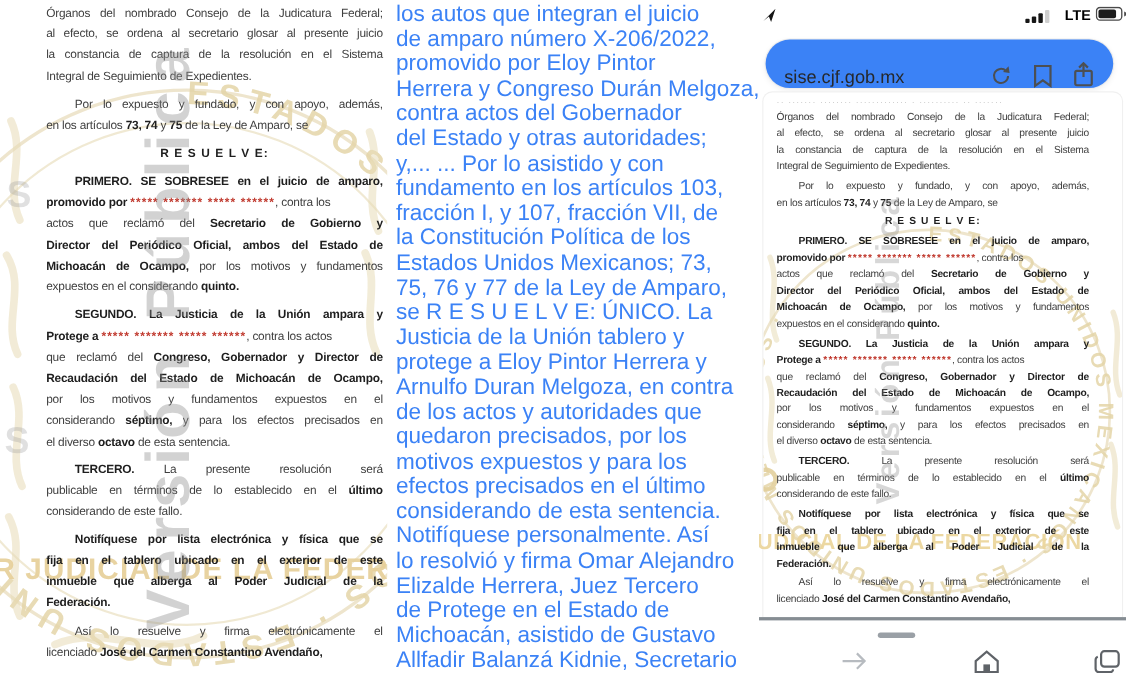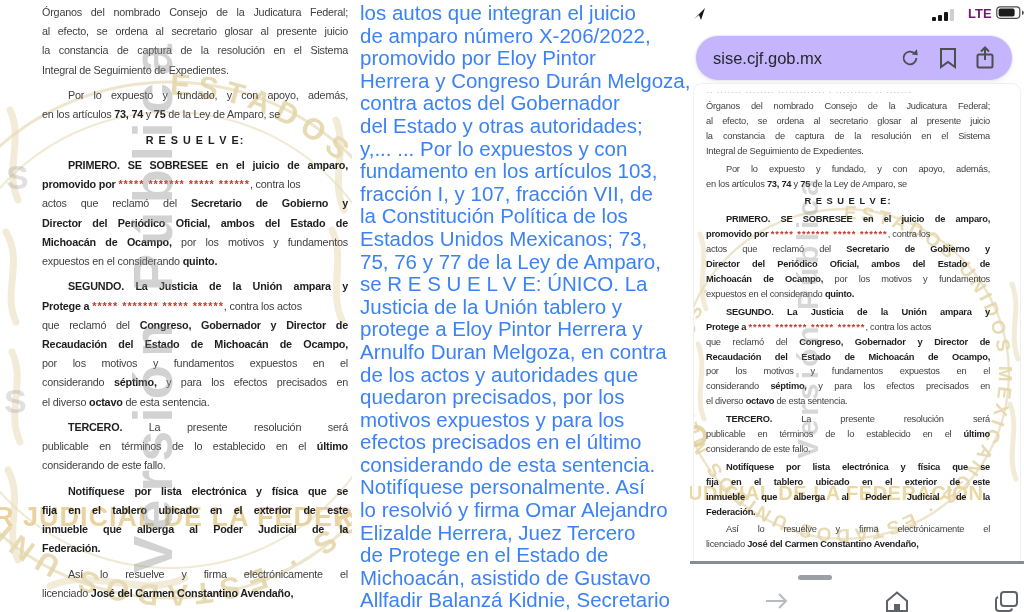--- a/index.html
+++ b/index.html
@@ -37,22 +37,22 @@
   #wm-phone{left:-112px;top:300px;width:460px;font-size:30px;letter-spacing:4px;opacity:.34;
             transform:rotate(-90deg);}
   .wm-band{position:absolute;z-index:1;font-weight:bold;white-space:nowrap;pointer-events:none;text-align:center;}
   #band-left{left:-6px;top:502px;font-size:27px;color:#e7d09a;opacity:.92;letter-spacing:1px;}
   #band-phone{left:-2px;top:482px;font-size:20px;color:#ecd69e;opacity:.95;letter-spacing:.5px;}
   .wm-frag{position:absolute;z-index:1;color:#9a9a9a;font-weight:bold;pointer-events:none;}
   .seal-svg{position:absolute;left:0;top:0;z-index:0;pointer-events:none;}
 
   
   .statusbar{position:absolute;left:0;top:0;width:334px;height:28px;}
-  .urlbar{position:absolute;left:6px;top:36px;width:316px;height:44px;background:#c4b5fd;border-radius:22px;
-          box-shadow:0 0 0 1px #ececec,0 2px 6px rgba(0,0,0,.08);display:flex;align-items:center;}
+  .urlbar{position:absolute;left:6px;top:36px;width:316px;height:44px;background:#3b82f6;border-radius:22px;
+          box-shadow:0 0 0 1px #ececec,0 2px 6px rgba(0,0,0,.08);display:flex;align-items:flex-end;}
   .url-text{margin-left:17px;font-size:16.5px;color:#26282b;flex:0 0 auto;}
   .urlbar .spacer{flex:1;}
   .urlbar svg{margin-right:17px;flex:0 0 auto;}
   .phone-page{position:absolute;left:4px;top:84px;width:326px;height:477px;background:#fff;
               border-radius:8px 8px 0 0;box-shadow:0 0 0 1px #f0f0f0;overflow:hidden;}
   .faded-line{position:absolute;left:16px;top:88px;width:284px;font-size:8px;color:#b9b9b9;
               letter-spacing:1px;white-space:nowrap;overflow:hidden;z-index:2;}
   .phone-divider{position:absolute;left:0;top:561px;width:334px;height:2.5px;background:#868d93;}
   .drag-handle{position:absolute;left:108px;top:575px;width:34px;height:4.5px;border-radius:3px;background:#9aa0a6;}
   .toolbar-icon{position:absolute;top:590px;}
@@ -120,21 +120,21 @@
   </div>
 
   <div class="panel" id="panel-middle">
     <div id="middle-doc">
         <div class="m-line">los autos que integran el juicio</div>
         <div class="m-line">de amparo número X-206/2022,</div>
         <div class="m-line">promovido por Eloy Pintor</div>
         <div class="m-line">Herrera y Congreso Durán Melgoza,</div>
         <div class="m-line">contra actos del Gobernador</div>
         <div class="m-line">del Estado y otras autoridades;</div>
-        <div class="m-line">y,... ... Por lo expuestos y con</div>
+        <div class="m-line">y,... ... Por lo asistido y con</div>
         <div class="m-line">fundamento en los artículos 103,</div>
         <div class="m-line">fracción I, y 107, fracción VII, de</div>
         <div class="m-line">la Constitución Política de los</div>
         <div class="m-line">Estados Unidos Mexicanos; 73,</div>
         <div class="m-line">75, 76 y 77 de la Ley de Amparo,</div>
         <div class="m-line">se R E S U E L V E: ÚNICO. La</div>
         <div class="m-line">Justicia de la Unión tablero y</div>
         <div class="m-line">protege a Eloy Pintor Herrera y</div>
         <div class="m-line">Arnulfo Duran Melgoza, en contra</div>
         <div class="m-line">de los actos y autoridades que</div>
@@ -156,21 +156,21 @@
     <div class="statusbar">
       <svg width="16" height="16" style="position:absolute;left:2px;top:6px;">
         <polygon points="2,13 13,2 9,14 7,9" fill="#151515"></polygon>
       </svg>
       <svg width="34" height="14" style="position:absolute;left:242px;top:8px;">
         <rect x="0" y="9" width="4" height="4" rx="1" fill="#161616"></rect>
         <rect x="6" y="7" width="4" height="6" rx="1" fill="#161616"></rect>
         <rect x="12" y="4" width="4" height="9" rx="1" fill="#161616"></rect>
         <rect x="18" y="1" width="4" height="12" rx="1" fill="#cfcfcf"></rect>
       </svg>
-      <span style="position:absolute;left:278px;top:6px;font-size:13px;font-weight:bold;color:#701a75;">LTE</span>
+      <span style="position:absolute;left:278px;top:6px;font-size:13px;font-weight:bold;color:#000000;">LTE</span>
       <svg width="30" height="14" style="position:absolute;left:306px;top:6px;">
         <rect x="0.8" y="0.8" width="23" height="11.5" rx="3.2" fill="none" stroke="#4a4a4a" stroke-width="1.2"></rect>
         <rect x="2.6" y="2.6" width="16" height="8" rx="1.8" fill="#1c1c1c"></rect>
         <path d="M26 4.5 v4.5 a2.3 2.3 0 0 0 0-4.5z" fill="#4a4a4a"></path>
       </svg>
     </div>
 
     <div class="urlbar">
       <span class="url-text">sise.cjf.gob.mx</span>
       <span class="spacer"></span>

